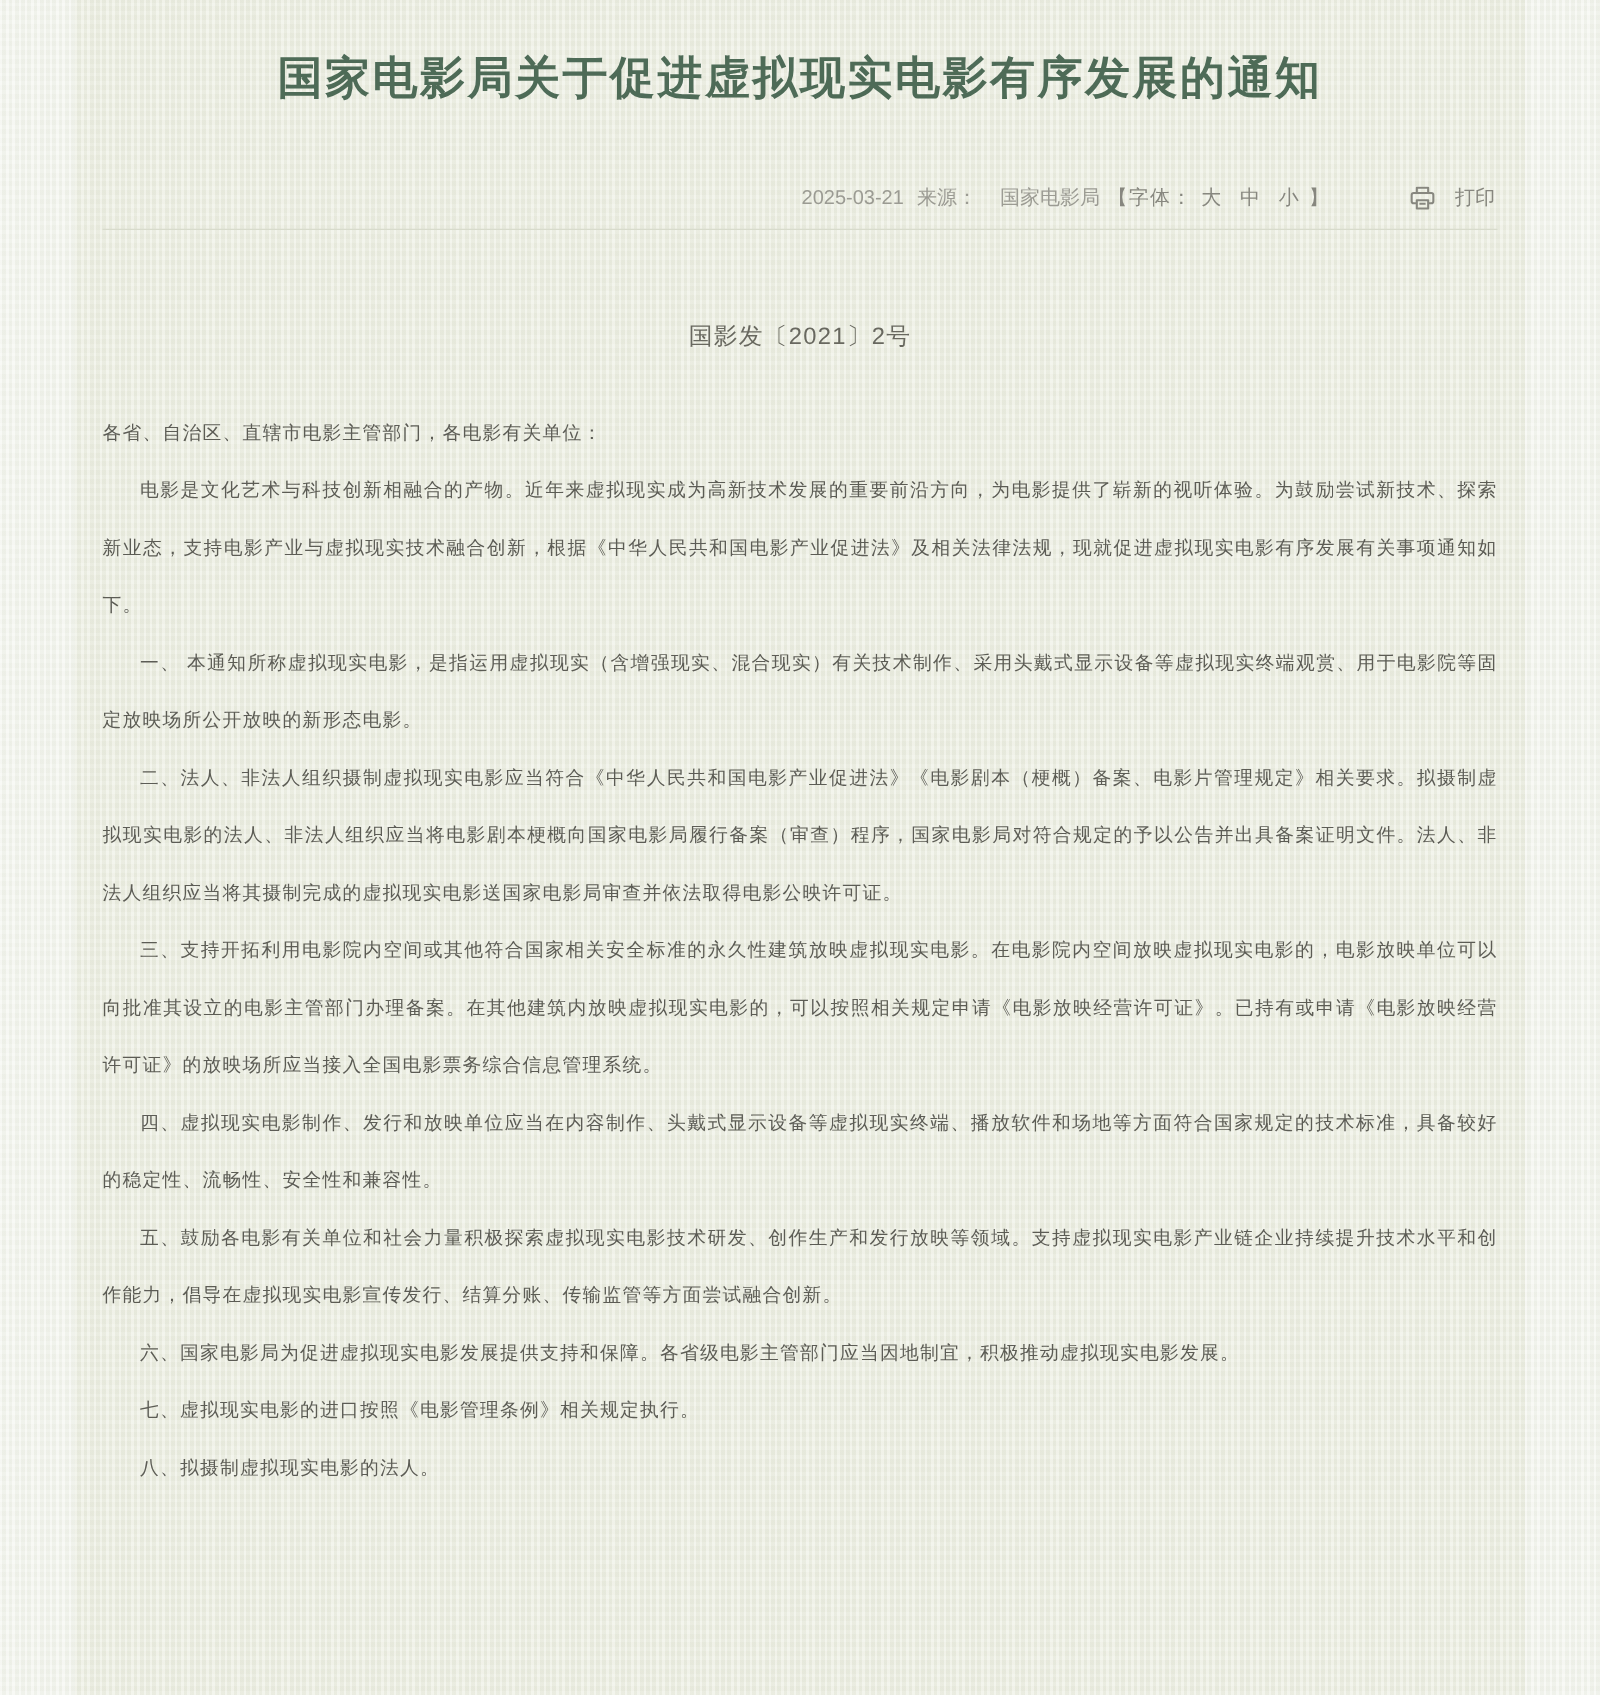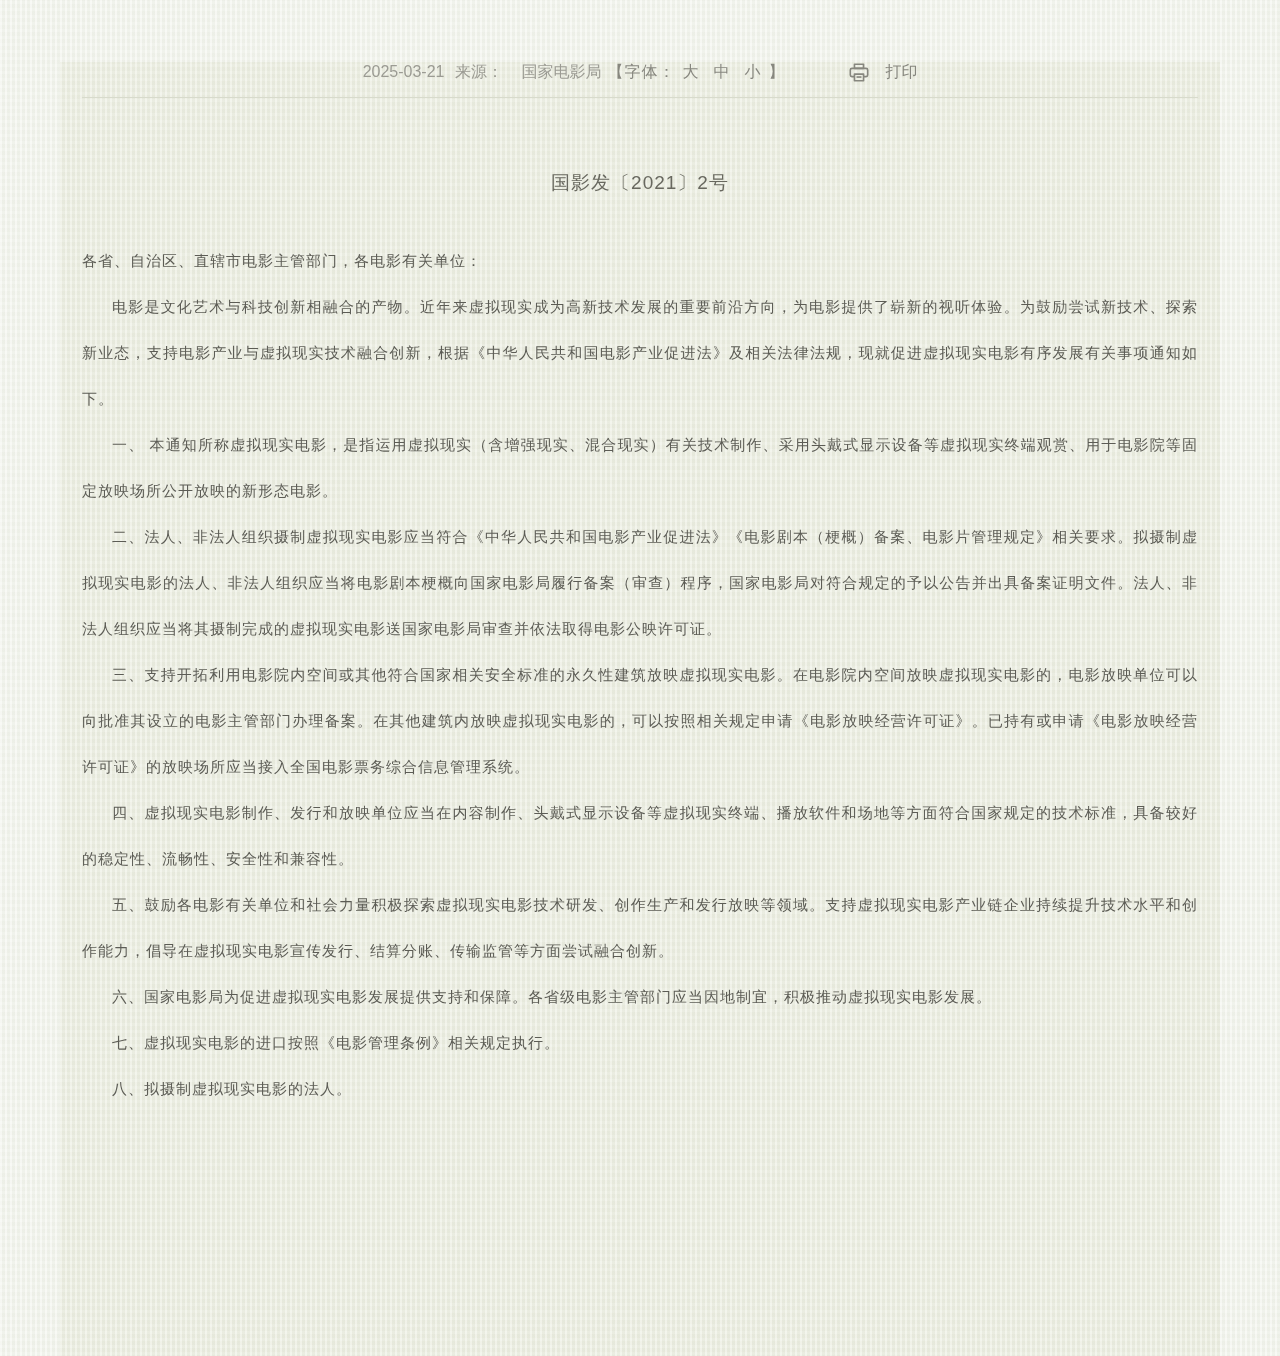--- a/index.html
+++ b/index.html
@@ -39,21 +39,21 @@
     text-align: center;
     font-size: 36px;
     line-height: 48px;
     font-weight: 700;
     letter-spacing: 2px;
     color: var(--title-color);
   }
   .meta-row {
     margin-top: 62px;
     display: flex;
-    justify-content: center;
+    justify-content: flex-end;
     align-items: center;
     font-size: 16px;
     color: var(--meta-color);
     padding: 0 2px;
   }
   .meta-left span { margin-right: 6px; }
   .meta-left .source-name { margin-left: 8px; }
   .meta-right {
     display: flex;
     align-items: center;
@@ -96,20 +96,21 @@
   }
   .body-text p { margin: 0; }
   .body-text p.para { text-indent: 2em; }
   .printer-icon { display: block; }
 </style>
 </head>
 <body>
 
 <div class="panel">
 
+  <h1 class="page-title">国家电影局关于促进虚拟现实电影有序发展的通知</h1>
 
   <div class="meta-row">
     <div class="meta-left">
       <span>2025-03-21</span>
       <span>来源：</span>
       <span class="source-name">国家电影局</span>
     </div>
     <div class="meta-right">
       <span class="font-controls">
         <span>【字体：</span><a class="fs">大</a><a class="fs">中</a><a class="fs">小</a><span>】</span>

